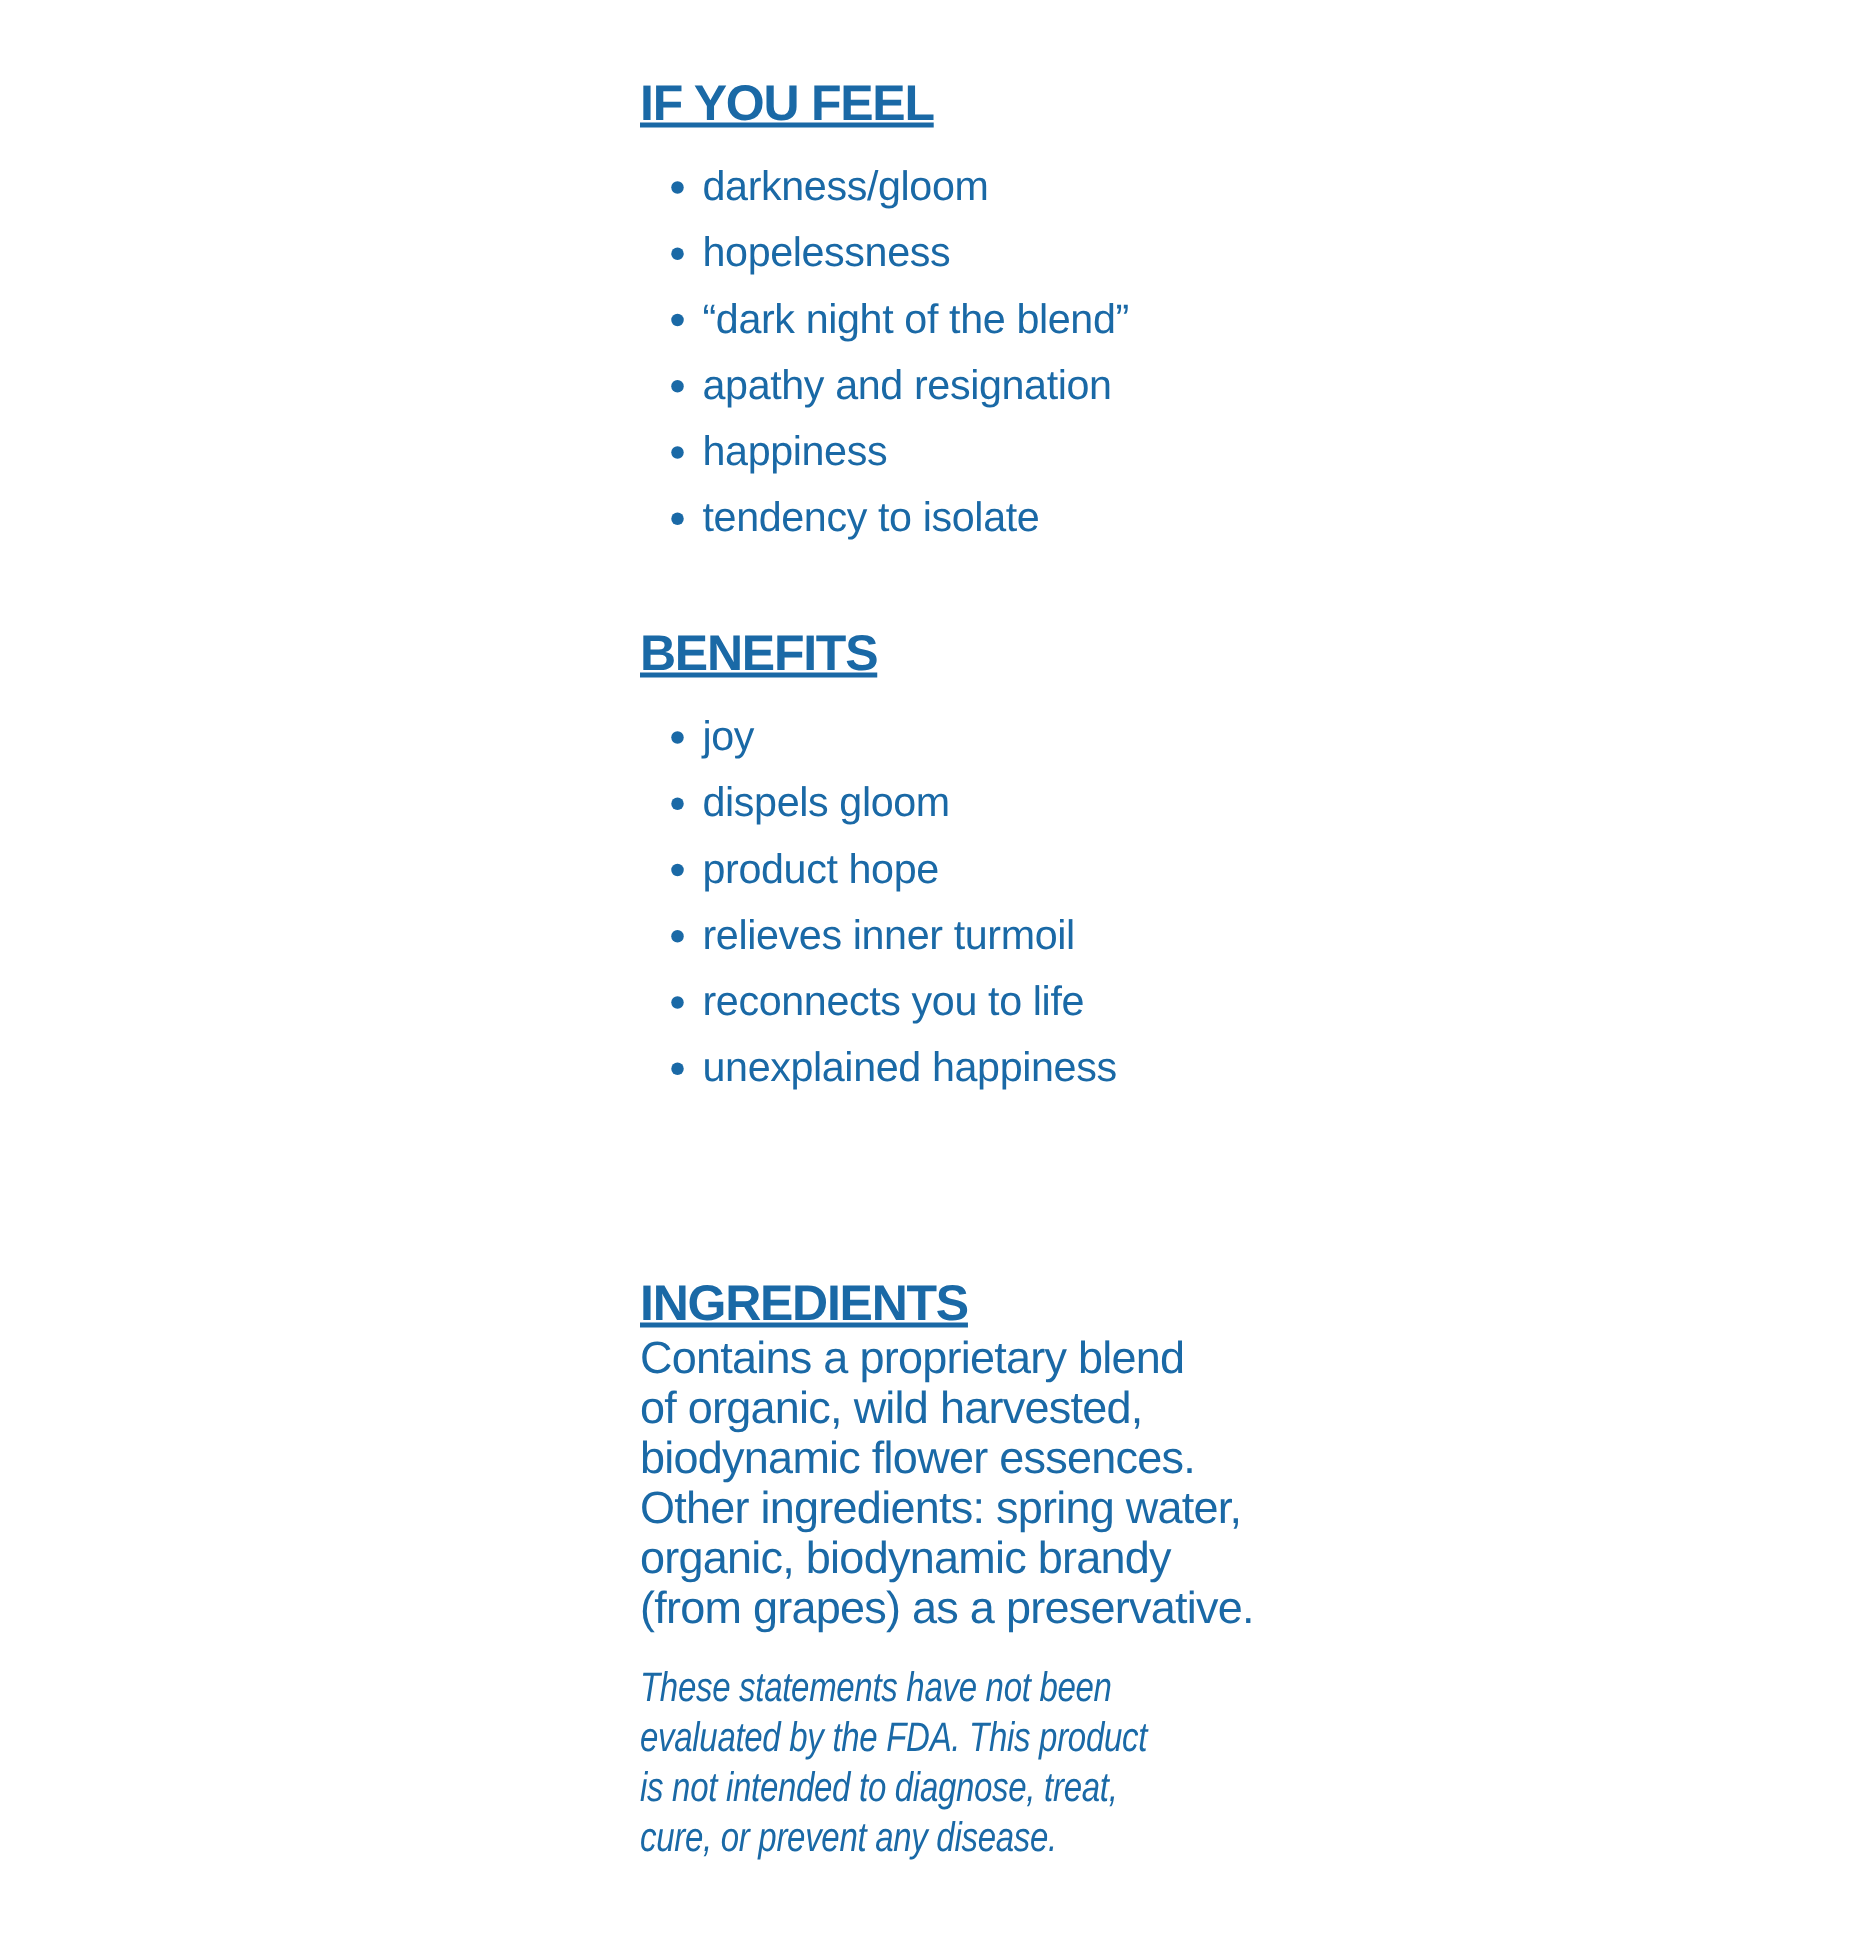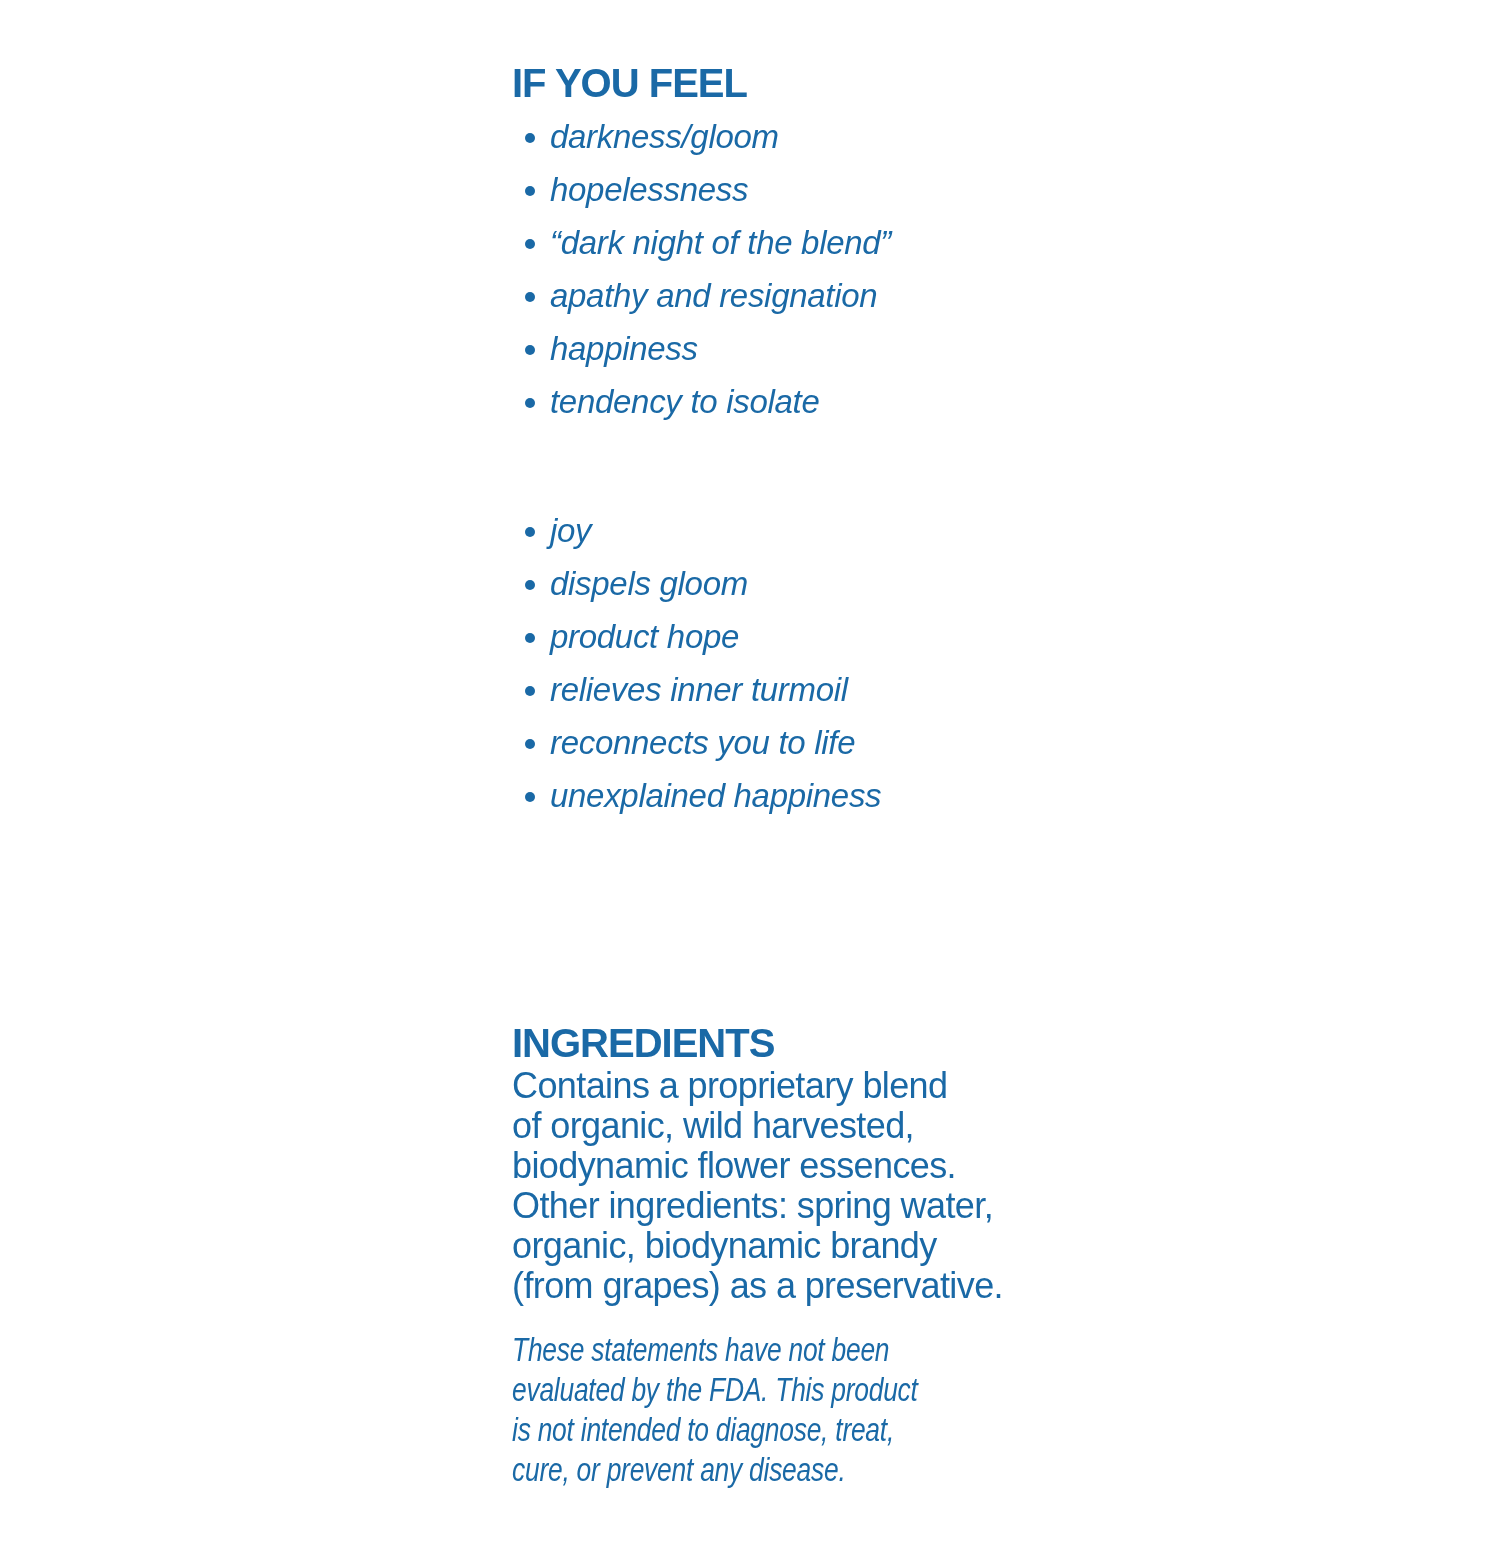--- a/index.html
+++ b/index.html
@@ -30,26 +30,26 @@
   #sec-ingredients { top: 1020px; }
   #sec-disclaimer  { top: 1330px; }
 
   h2.heading {
     margin: 0;
     font-size: 40px;
     line-height: 46px;
     font-weight: bold;
     letter-spacing: -1px;
     color: var(--text_blue);
+    text-decoration: underline;
   }
   ul.bullet-list {
     list-style: none;
-    margin: 4px;
+    margin: 16px;
     padding: 0;
-    font-style: italic;
   }
   ul.bullet-list li {
     display: flex;
     align-items: center;
     height: 53px;
     font-size: 33px;
     letter-spacing: -0.3px;
   }
   .dot {
     width: 10px;
@@ -113,20 +113,21 @@
 
 
         <li>
           <span class="dot"></span>
           <span>tendency to isolate</span>
         </li>
       </ul>
   </section>
 
   <section class="section" id="sec-benefits">
+    <h2 class="heading">BENEFITS</h2>
     <ul class="bullet-list">
 
         <li>
           <span class="dot"></span>
           <span>joy</span>
         </li>
 
         <li>
           <span class="dot"></span>
           <span>dispels gloom</span>

